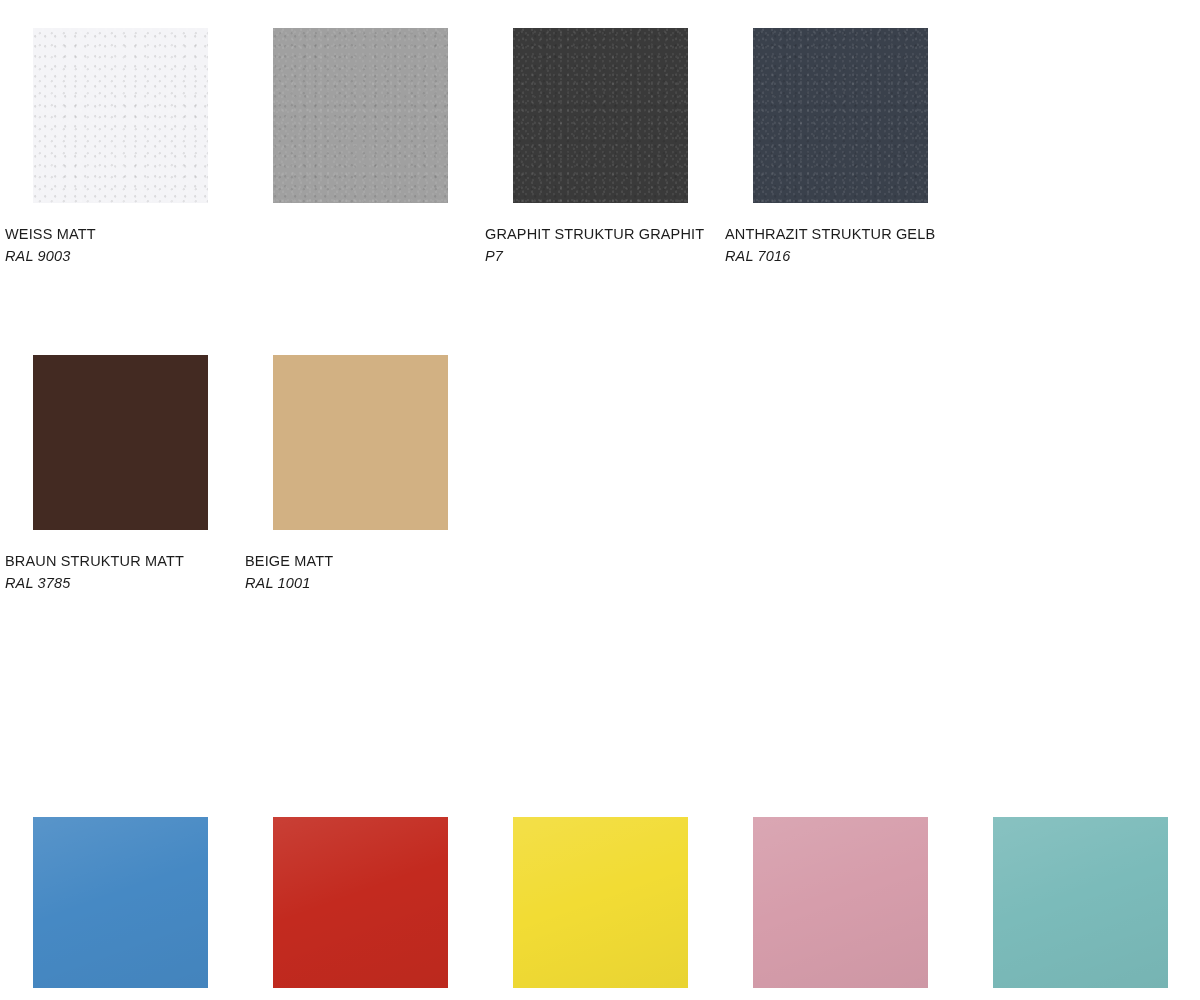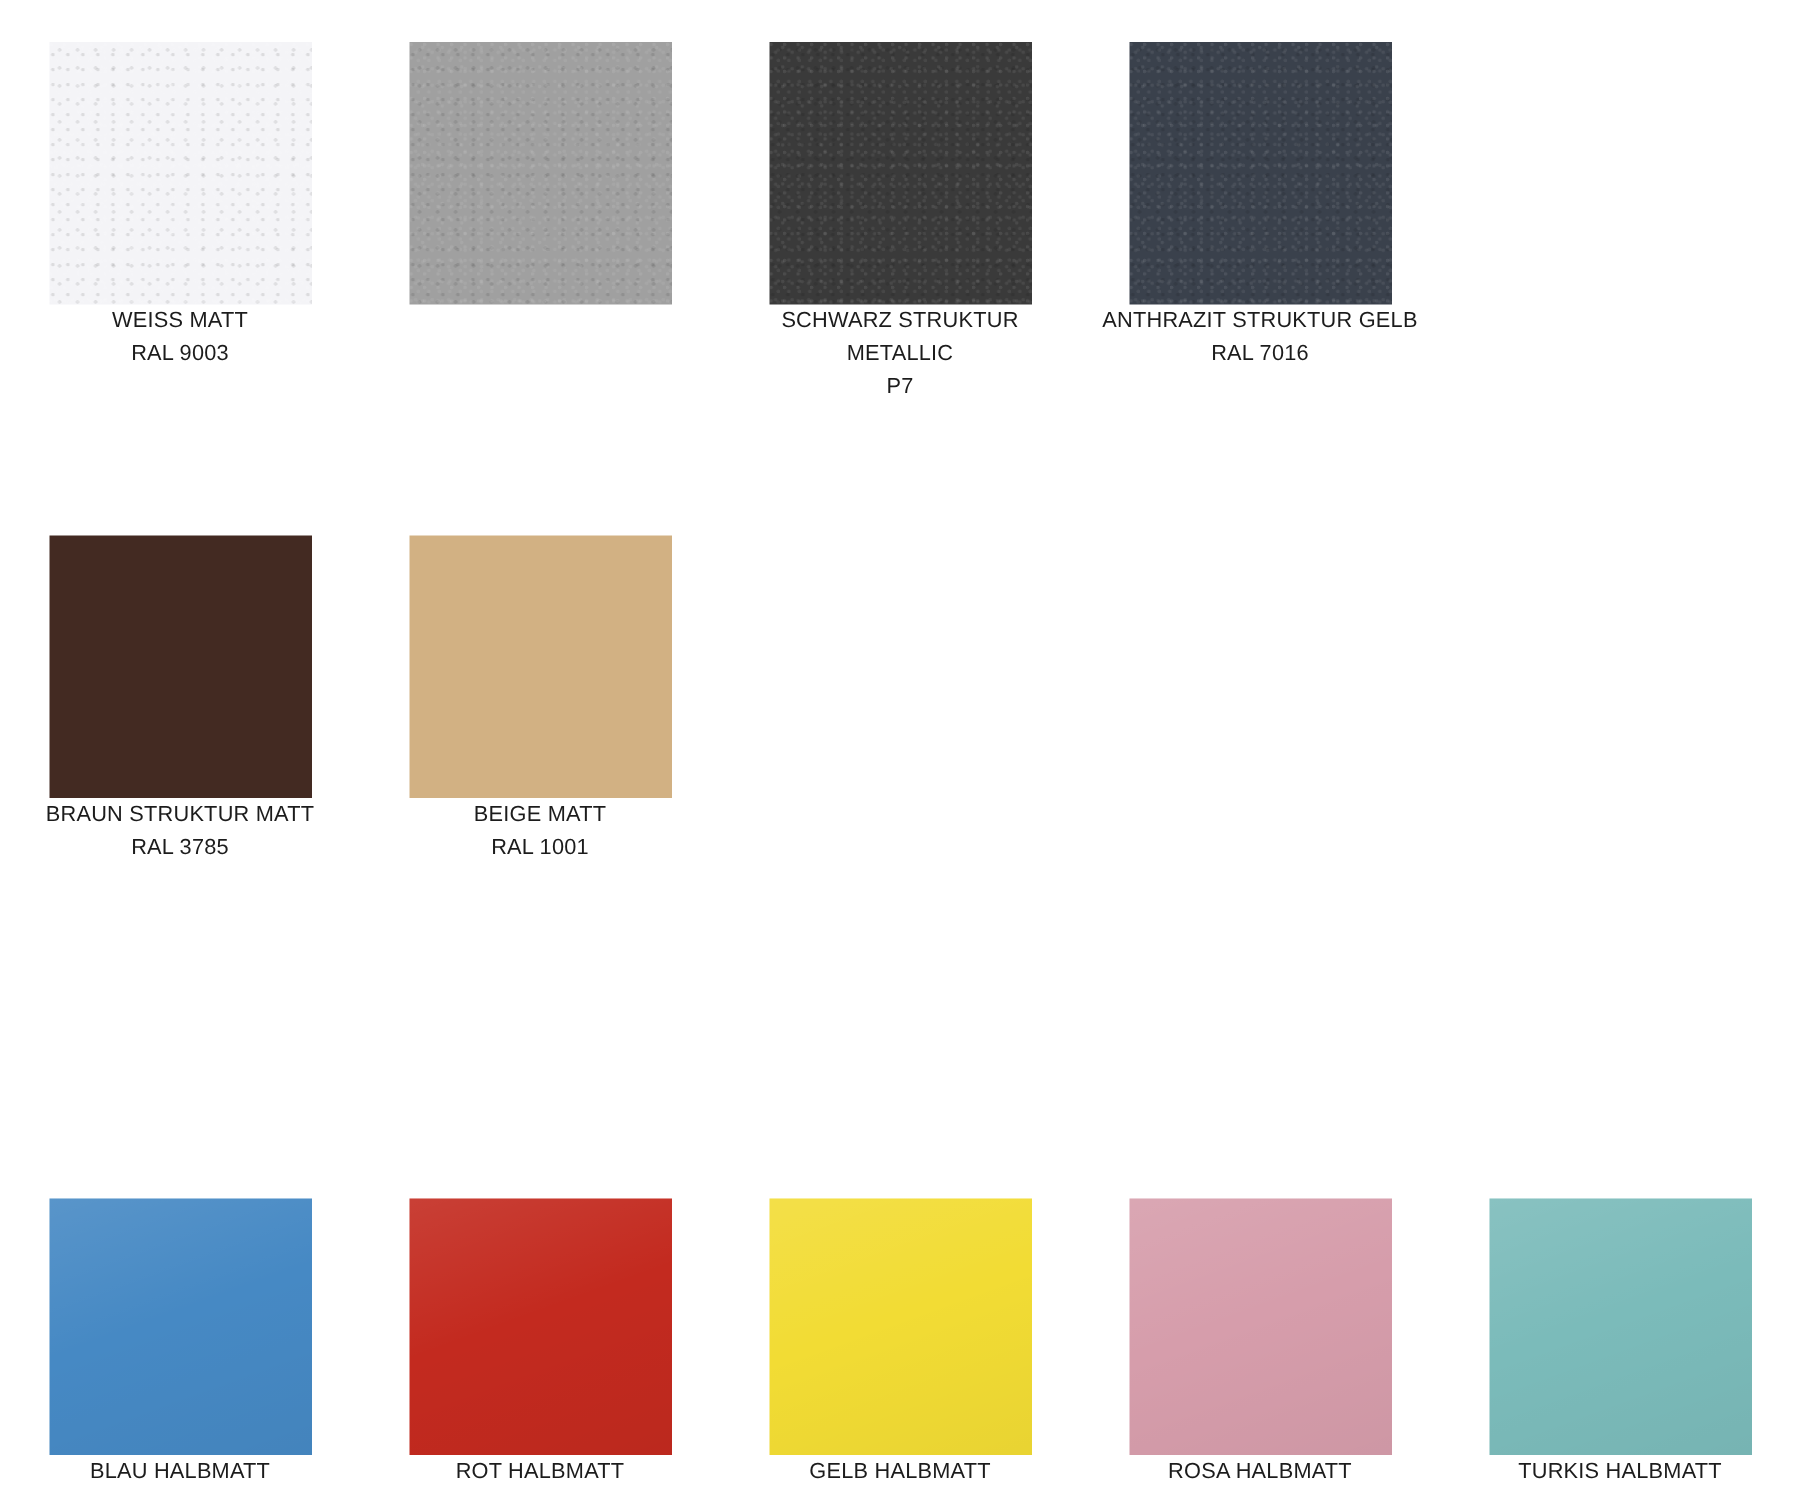--- a/index.html
+++ b/index.html
@@ -71,52 +71,51 @@
   }
 
   .chip.glossy::after {
     content: "";
     position: absolute;
     inset: 0;
     background: linear-gradient(160deg, rgba(255,255,255,0.10) 0%, rgba(255,255,255,0) 46%, rgba(0,0,0,0.04) 100%);
   }
 
   .caption {
-    margin-top: 0;
+    margin-top: 20px;
     width: 230px;
-    text-align: center;
     font-size: 14.5px;
     line-height: 22px;
     letter-spacing: 0.15px;
     color: #1c1c1c;
   }
 
   .caption .name { display: block; }
-  .caption .code { display: block; }
+  .caption .code { display: block; font-style: italic; }
 </style>
 </head>
 <body style="background-color: rgb(255, 255, 255); color: rgb(28, 28, 28);">
 
 <div class="sheet">
 
   <div class="swatch-row row-1">
     <div class="cell">
       <span class="chip textured" style="background-color: rgb(244, 244, 247);"></span>
       <span class="caption">
         <span class="name">WEISS MATT</span>
         <span class="code">RAL 9003</span>
       </span>
     </div>
     <div class="cell">
       <span class="chip textured" style="background-color: rgb(160, 160, 160);"></span>
     </div>
     <div class="cell">
       <span class="chip textured" style="background-color: rgb(58, 58, 58);"></span>
       <span class="caption">
-        <span class="name">SCHWARZ STRUKTUR METALLIC</span>
+        <span class="name">GRAPHIT STRUKTUR GRAPHIT</span>
         <span class="code">P7</span>
       </span>
     </div>
     <div class="cell">
       <span class="chip textured" style="background-color: rgb(58, 65, 76);"></span>
       <span class="caption">
         <span class="name">ANTHRAZIT STRUKTUR GELB</span>
         <span class="code">RAL 7016</span>
       </span>
     </div>

